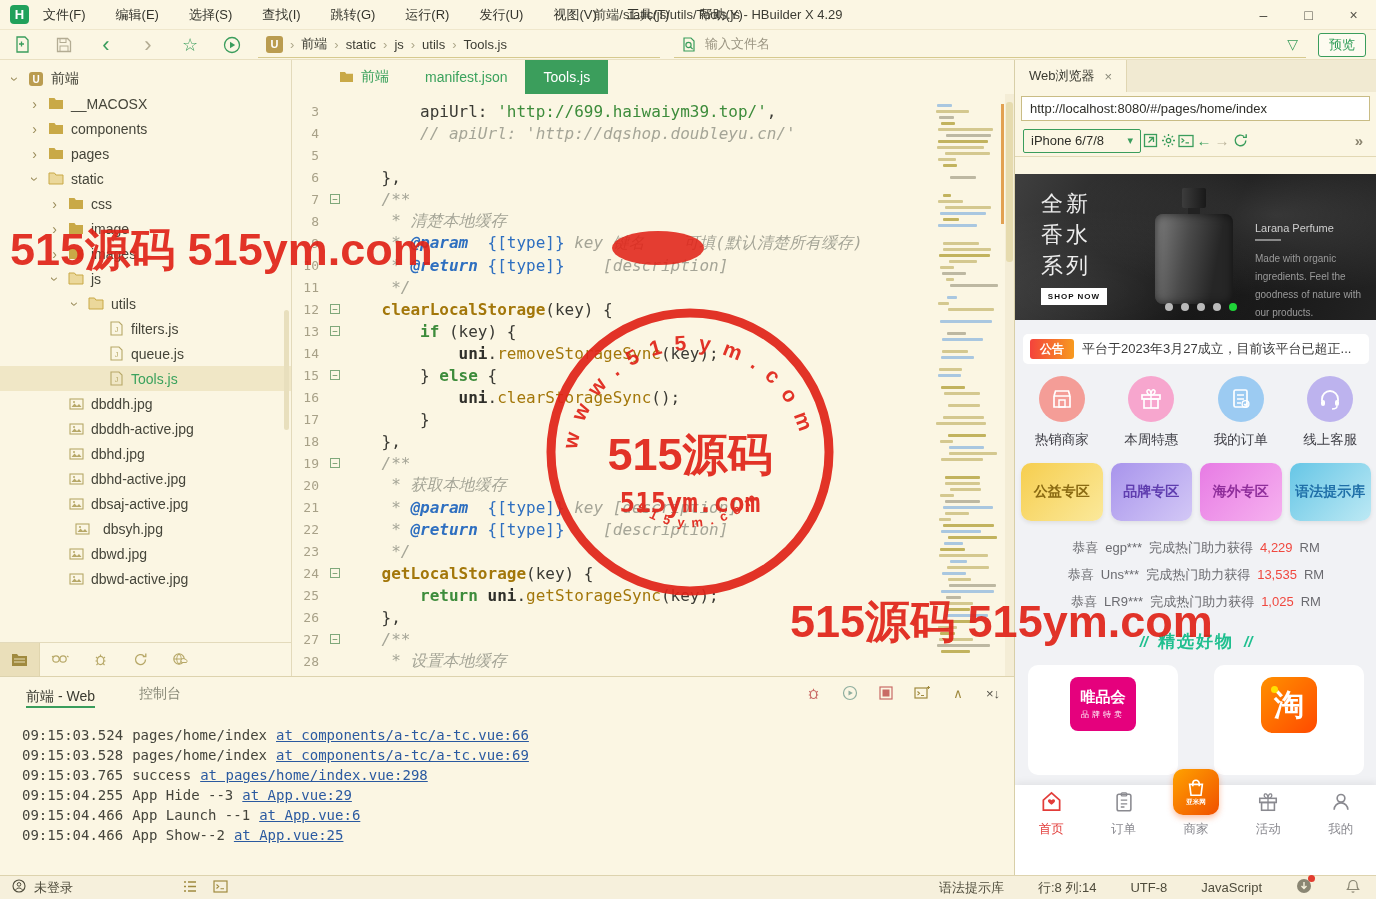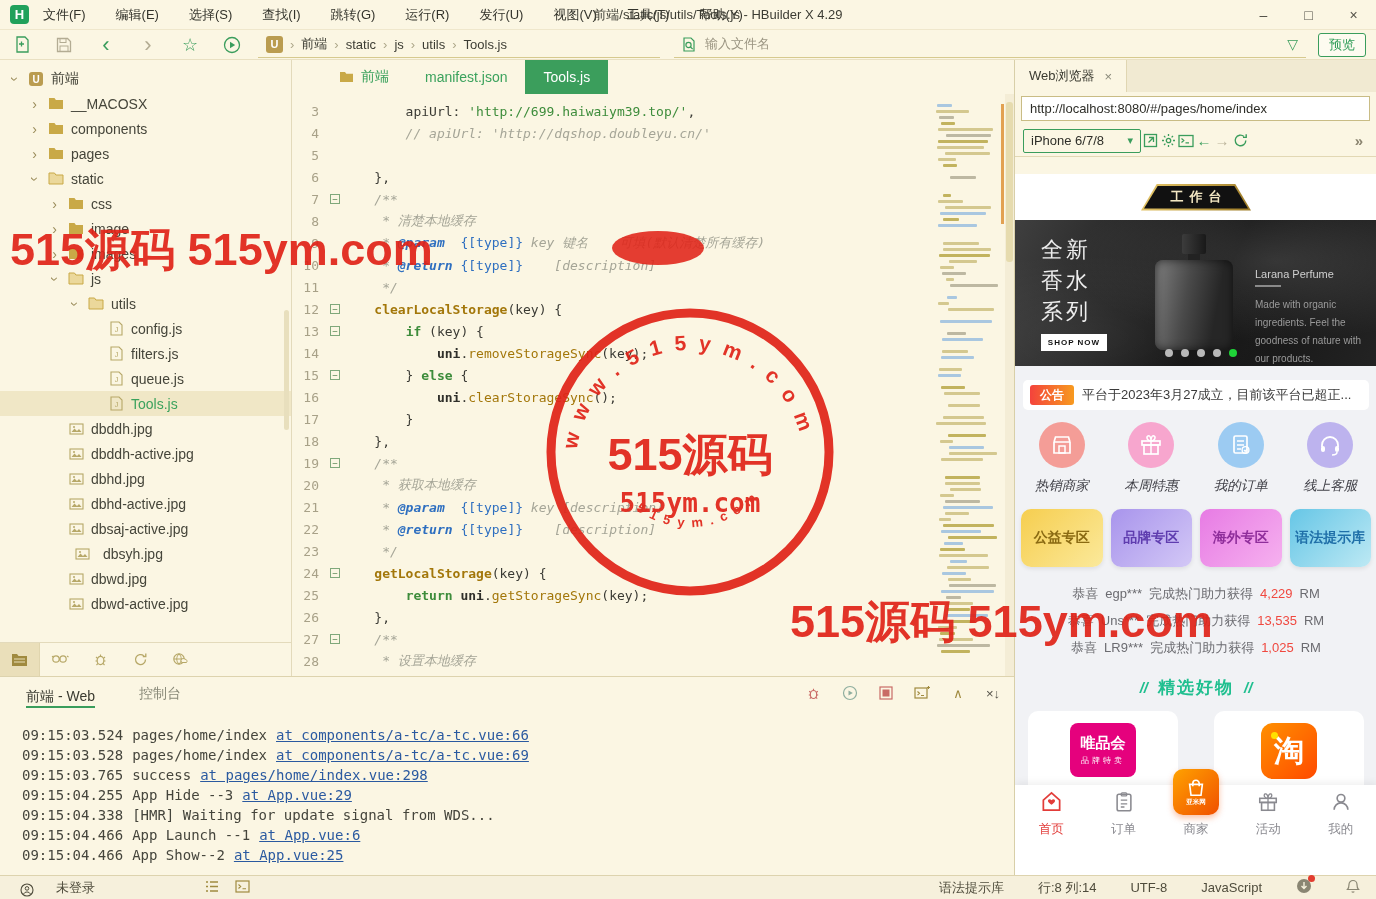--- a/index.html
+++ b/index.html
@@ -46,21 +46,21 @@
   
   .editor { position:absolute; left:293px; top:60px; width:721px; height:616px; overflow:hidden; }
   .etabs { height:34px; display:flex; align-items:stretch; padding-left:28px; }
   .etab { display:flex; align-items:center; gap:7px; padding:0 18px; font-size:14px; color:#3BA25D; }
   .etab.active { background:#3B9E5C; color:#fff; }
   .code { position:relative; padding-top:6px; font-family:"DejaVu Sans Mono", monospace; }
   .code-line { height:22px; display:flex; align-items:center; }
   .ln { width:34px; text-align:right; padding-right:8px; color:#A8A188; font-size:13px; flex:none; }
   .foldc { width:16px; flex:none; display:flex; align-items:center; justify-content:center; }
   .fold-box { width:10px; height:10px; border:1px solid #7FA87B; color:#5d8a58; font-size:9px; line-height:8px; text-align:center; background:#FBF6E3; }
-  .toks { white-space:pre; font-size:13px;text-align:right; }
+  .toks { white-space:pre; font-size:16px;text-align:right; }
   .tk-p { color:#3A3A34; } .tk-s { color:#3D8C3B; } .tk-c { color:#A5A597; font-style:italic; }
   .tk-k { color:#3D8C3B; font-weight:bold; } .tk-f { color:#A3770A; font-weight:bold; }
   .tk-m { color:#A3770A; } .tk-b { color:#2F2F2A; font-weight:bold; }
   .tk-t { color:#2E6FC0; font-style:italic; font-weight:bold; } .tk-y { color:#2E6FC0; }
   .minimap { position:absolute; right:12px; top:44px; width:66px; }
   .mm-bar { height:3px; margin-bottom:3px; border-radius:1px; }
   .ed-scroll { position:absolute; right:0; top:34px; bottom:0; width:9px; background:#F4EDD6; }
   .ed-thumb { position:absolute; right:1px; top:8px; width:7px; height:160px; background:#E6DBAE; border-radius:3px; }
   .ed-mark { position:absolute; right:10px; top:44px; width:3px; height:120px; background:#E2A152; }
 
@@ -70,21 +70,21 @@
   .ctab.active { color:#3a3a30; border-bottom:2px solid #3A9D5C; padding-bottom:0; margin-bottom:-8px; }
   .cicons { position:absolute; right:14px; top:8px; display:flex; gap:20px; align-items:center; }
   .cic { width:16px; height:16px; display:flex; align-items:center; justify-content:center; font-size:13px; color:#A08A3F; }
   .logs { padding:14px 0 0 22px; font-family:"DejaVu Sans Mono", monospace; font-size:14px; }
   .log-line { height:20px; display:flex; align-items:center; white-space:pre; color:#45453c; }
   .log-time { margin-right:9px; }
   .log-link { color:#2B5AA0; text-decoration:underline; margin-left:9px; }
 
   
   .statusbar { position:absolute; left:0; top:875px; width:1376px; height:24px; background:#F6F0DC; border-top:1px solid #DDD3AE; display:flex; align-items:center; font-size:13px; color:#4f4c3c; }
-  .sb-left { display:flex; align-items:flex-end; gap:22px; padding-left:20px; }
+  .sb-left { display:flex; align-items:flex-start; gap:8px; padding-left:12px; }
   .sb-mid-icons { display:flex; gap:16px; margin-left:110px; color:#A08A3F; }
   .sb-right { margin-left:auto; display:flex; align-items:center; gap:34px; padding-right:16px; }
   .sb-dot { position:relative; }
   .sb-dot .dot { position:absolute; right:-3px; top:-3px; width:7px; height:7px; border-radius:50%; background:#E23C2F; }
 
   
   .rpanel { position:absolute; left:1014px; top:60px; width:362px; height:815px; border-left:1px solid #D8CFA8; background:#FBF6E3; }
   .rtabs { height:32px; background:#F1EAD2; display:flex; align-items:stretch; }
   .rtab { background:#FBF6E3; padding:0 14px; display:flex; align-items:center; gap:10px; font-size:13px; border-right:1px solid #E0D6B2; }
   .rtab-close { color:#8a8a7a; }
@@ -113,21 +113,21 @@
   .bt-body { position:absolute; left:0; top:26px; width:78px; height:90px; border-radius:8px; background:linear-gradient(100deg,#757575 8%,#4a4a4a 40%,#262626 75%); box-shadow:inset 0 0 10px rgba(0,0,0,.6); }
   .bn-brand { position:absolute; left:240px; top:48px; color:#cfcfcf; font-size:11px; }
   .bn-brand::after { content:""; display:block; width:26px; height:2px; background:#8a8a8a; margin-top:5px; }
   .bn-desc { position:absolute; left:240px; top:76px; width:112px; color:#9a9a9a; font-size:10px; line-height:18px; }
   .bn-dots { position:absolute; left:150px; bottom:9px; display:flex; gap:8px; }
   .bn-dot { width:8px; height:8px; border-radius:50%; background:#b9b9b9; }
   .bn-dot.on { background:#1FD438; }
   .notice { margin:14px 8px 0; height:30px; background:#fff; border-radius:5px; display:flex; align-items:center; gap:8px; padding:0 7px; }
   .notice-badge { flex:none; width:44px; height:20px; border-radius:3px; background:linear-gradient(90deg,#F4433C,#F79A1F); color:#fff; font-size:12px; font-weight:bold; display:flex; align-items:center; justify-content:center; }
   .notice-text { font-size:13px; color:#3b3b3b; white-space:nowrap; overflow:hidden; }
-  .quick { display:flex; justify-content:space-around; margin-top:12px; padding:0 2px;font-style:italic; }
+  .quick { display:flex; justify-content:space-around; margin-top:12px; padding:0 2px; }
   .q-item { width:78px; display:flex; flex-direction:column; align-items:center; }
   .q-circle { width:46px; height:46px; border-radius:50%; display:flex; align-items:center; justify-content:center; }
   .q-label { margin-top:9px; font-size:13.5px; color:#3f3f46; }
   .zones { display:flex; gap:8px; padding:0 6px; margin-top:14px; }
   .zone { flex:1; height:58px; border-radius:10px; display:flex; align-items:center; justify-content:center; font-size:14px; font-weight:bold; box-shadow:0 2px 4px rgba(0,0,0,.08); }
   .winners { margin-top:13px; }
   .win-row { height:27px; display:flex; align-items:center; justify-content:center; gap:7px; font-size:13px; color:#6b6b70; }
   .win-amt { color:#F0483F; }
   .sec-title { margin-top:15px; display:flex; align-items:center; justify-content:center; gap:10px; color:#1FBF8F; font-weight:bold; }
   .sec-slash { font-size:15px; font-style:italic; }
@@ -317,30 +317,20 @@
           <span class="tree-label">js</span>
         </div>
         <div class="tree-row" style="padding-left: 68px;">
           <span class="tree-arrow open">›</span>
           <span class="tree-ico">
             <svg width="16" height="13" viewBox="0 0 16 13">
               <path d="M1 1h5.5l1.4 2H15v9H1z" fill="#EBD89B" stroke="#C9A947"></path>
             </svg>
           </span>
           <span class="tree-label">utils</span>
-        </div>
-        <div class="tree-row" style="padding-left: 88px;">
-          <span class="tree-arrow"></span>
-          <span class="tree-ico">
-            <svg width="13" height="15" viewBox="0 0 13 15">
-              <path d="M1 1h8l3 3v10H1z" fill="none" stroke="#B7A868" stroke-width="1.1"></path>
-              <text x="6.5" y="11" text-anchor="middle" fill="#B7A868" font-size="7" font-family="Liberation Sans">J</text>
-            </svg>
-          </span>
-          <span class="tree-label">config.js</span>
         </div>
         <div class="tree-row" style="padding-left: 88px;">
           <span class="tree-arrow"></span>
           <span class="tree-ico">
             <svg width="13" height="15" viewBox="0 0 13 15">
               <path d="M1 1h8l3 3v10H1z" fill="none" stroke="#B7A868" stroke-width="1.1"></path>
               <text x="6.5" y="11" text-anchor="middle" fill="#B7A868" font-size="7" font-family="Liberation Sans">J</text>
             </svg>
           </span>
           <span class="tree-label">filters.js</span>
@@ -784,21 +774,20 @@
           </svg>
         </span>
     <span class="cic">∧</span>
     <span class="cic" style="color:#55534a;width:auto;">×↓</span>
   </div>
   <div class="logs" id="logs">
         <div class="log-line"><span class="log-time">09:15:03.524</span><span class="log-msg">pages/home/index</span><a class="log-link">at components/a-tc/a-tc.vue:66</a></div>
         <div class="log-line"><span class="log-time">09:15:03.528</span><span class="log-msg">pages/home/index</span><a class="log-link">at components/a-tc/a-tc.vue:69</a></div>
         <div class="log-line"><span class="log-time">09:15:03.765</span><span class="log-msg">success</span><a class="log-link">at pages/home/index.vue:298</a></div>
         <div class="log-line"><span class="log-time">09:15:04.255</span><span class="log-msg">App Hide --3</span><a class="log-link">at App.vue:29</a></div>
-        <div class="log-line"><span class="log-time">09:15:04.338</span><span class="log-msg">[HMR] Waiting for update signal from WDS...</span></div>
         <div class="log-line"><span class="log-time">09:15:04.466</span><span class="log-msg">App Launch --1</span><a class="log-link">at App.vue:6</a></div>
         <div class="log-line"><span class="log-time">09:15:04.466</span><span class="log-msg">App Show--2</span><a class="log-link">at App.vue:25</a></div>
       </div>
 </div>
 
 <div class="statusbar">
   <div class="sb-left">
     <svg width="14" height="14" viewBox="0 0 14 14">
           <circle cx="7" cy="7" r="6" fill="none" stroke="#4f4c3c" stroke-width="1.1"></circle>
           <circle cx="7" cy="5.4" r="1.8" fill="none" stroke="#4f4c3c" stroke-width="1"></circle>
@@ -869,26 +858,20 @@
     <span class="pic">
           <svg width="15" height="15" viewBox="0 0 15 15">
             <path d="M12.8 7.5a5.3 5.3 0 1 1-1.8-4" fill="none" stroke="#3A9D5C" stroke-width="1.4"></path>
             <path d="M13.2 1.2v3.2H10" fill="none" stroke="#3A9D5C" stroke-width="1.4"></path>
           </svg>
         </span>
     <span class="pic more">»</span>
   </div>
 
   <div class="screen">
-    <div class="appbar">
-      <div class="wb-badge">
-        <div class="wb-out"></div>
-        <div class="wb-in">工作台</div>
-      </div>
-    </div>
     <div class="banner">
       <div class="bn-head" id="bn-head">
             <div>全新</div>
             <div>香水</div>
             <div>系列</div>
           </div>
       <div class="bn-cta">SHOP NOW</div>
       <div class="bottle">
         <div class="bt-cap"></div>
             <div class="bt-neck"></div>

